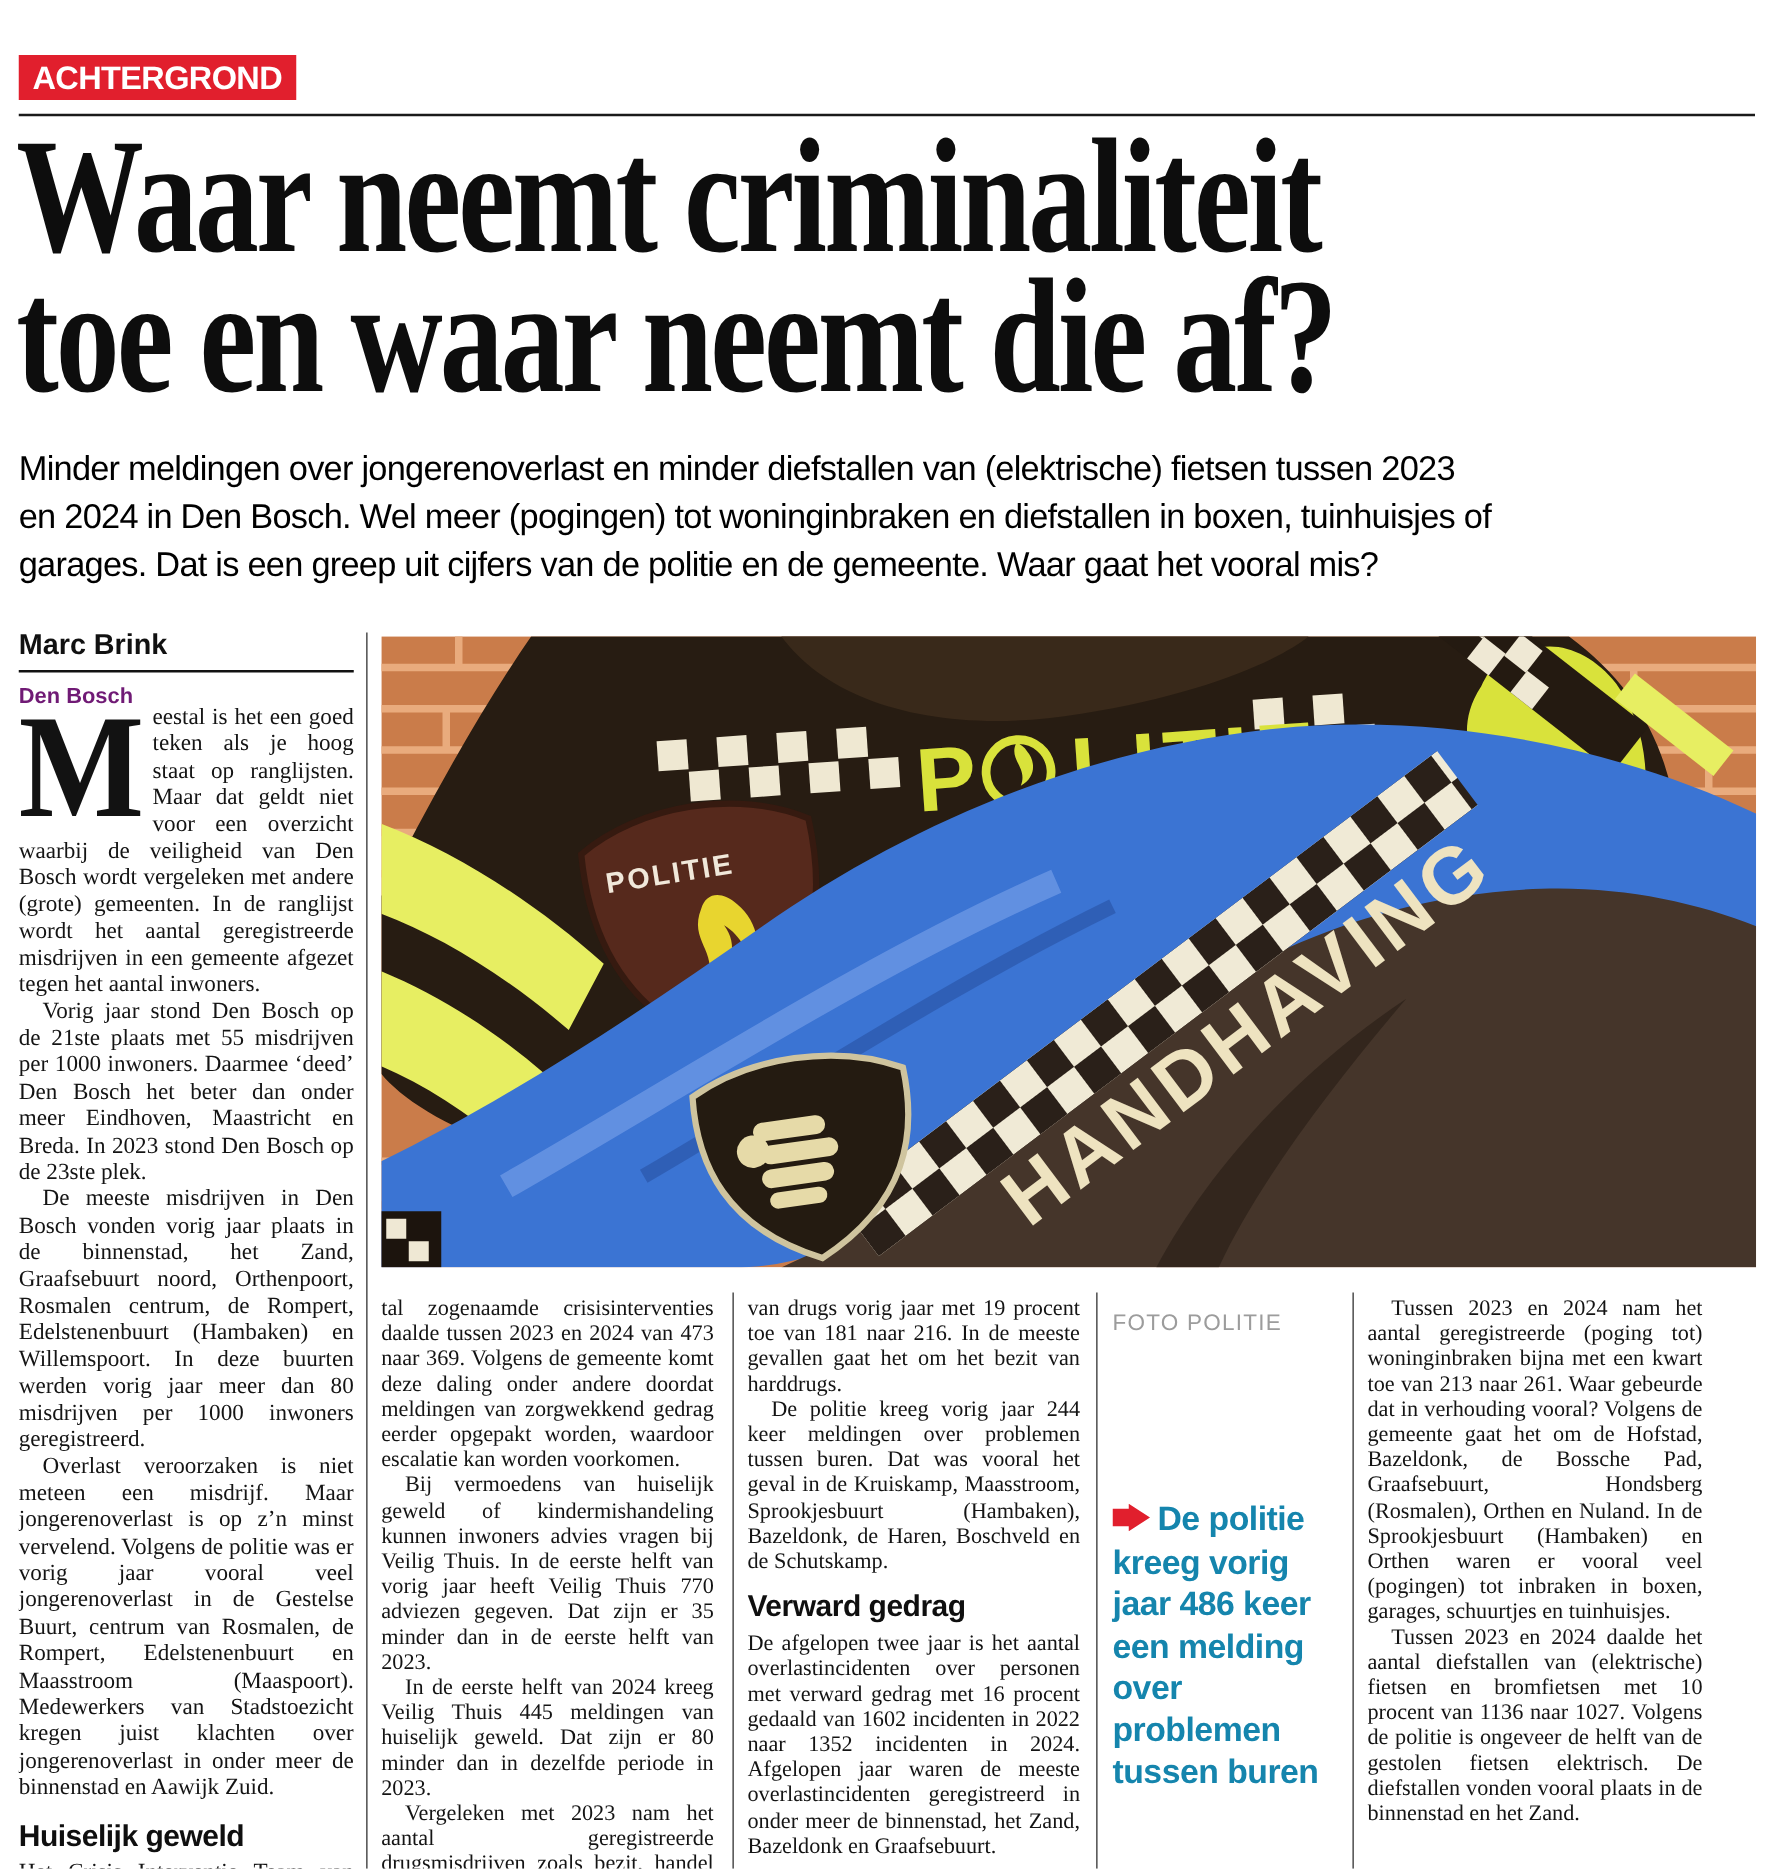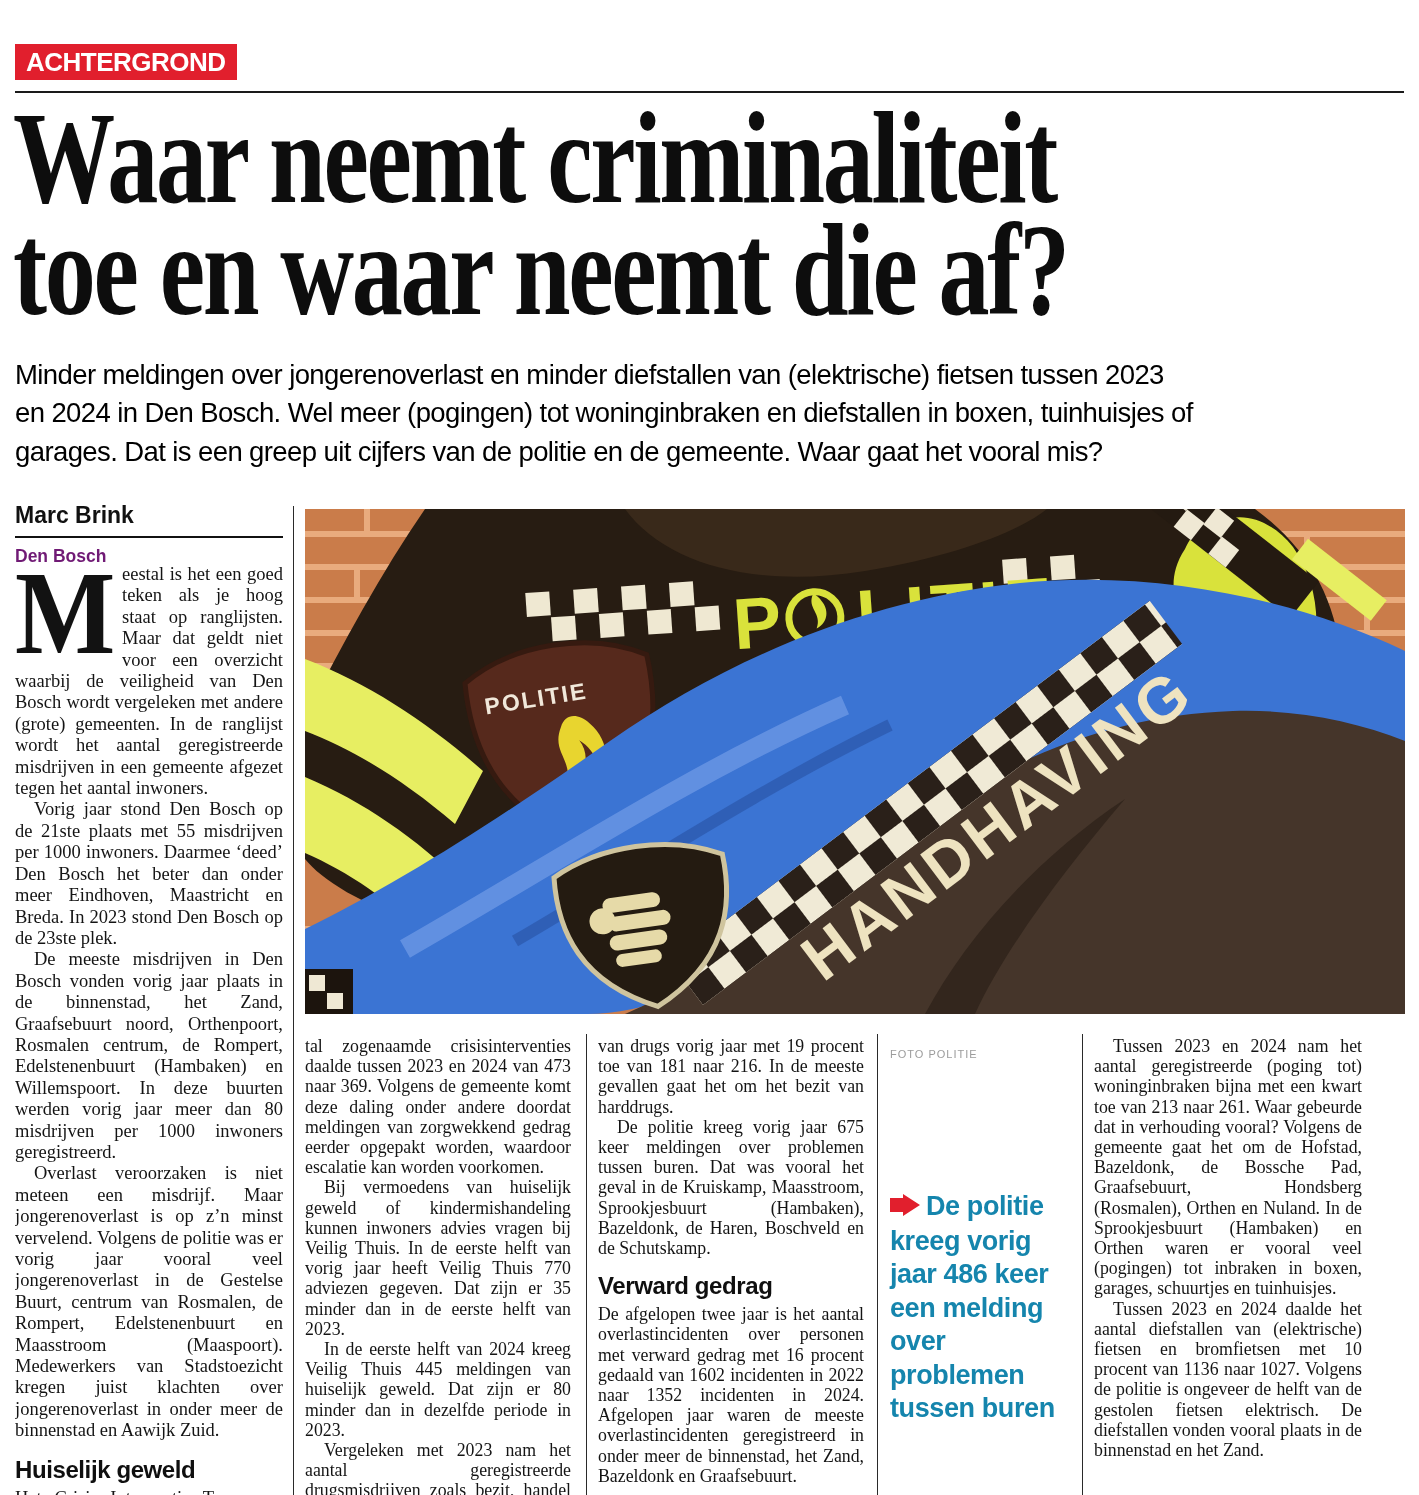--- a/index.html
+++ b/index.html
@@ -58,21 +58,21 @@
     font:bold 118px/90px "Liberation Serif",serif;color:#121212;
     transform:scaleX(0.9);transform-origin:left top;
   }
   
   .photo{position:absolute;left:305px;top:509px;width:1100px;height:505px;overflow:hidden;}
   .photo svg{display:block;width:100%;height:100%;}
   
   .capcol{position:absolute;left:890px;top:1038px;width:192px;font-family:"Liberation Sans",sans-serif;}
   .caption{font-weight:bold;font-size:21px;line-height:26px;color:#111;}
   .cap-tri{color:#d8232e;font-size:16px;margin-right:5px;}
-  .credit{margin-top:10px;font-size:11px;letter-spacing:1px;color:#9c9c9c;font-weight:400;}
+  .credit{margin-top:10px;font-size:18px;letter-spacing:1px;color:#9c9c9c;font-weight:400;}
   .pullquote{
     margin-top:130px;font-weight:bold;font-size:27px;line-height:33.5px;
     letter-spacing:-0.4px;color:var(--quote-blue);text-align:left;
   }
   .pq-arrow{display:inline-block;vertical-align:-1px;margin-right:6px;}
 </style>
 </head>
 <body>
 
 <div class="page">
@@ -210,21 +210,21 @@
 
   <div class="col col-small" style="left:305px;top:1036px;width:266px;height:459px;">
     <p>tal zogenaamde crisisinterventies daalde tussen 2023 en 2024 van 473 naar 369. Volgens de gemeente komt deze daling onder andere doordat meldingen van zorgwekkend gedrag eerder opgepakt worden, waardoor escalatie kan worden voorkomen.</p>
     <p class="ind">Bij vermoedens van huiselijk geweld of kindermishandeling kunnen inwoners advies vragen bij Veilig Thuis. In de eerste helft van vorig jaar heeft Veilig Thuis 770 adviezen gegeven. Dat zijn er 35 minder dan in de eerste helft van 2023.</p>
     <p class="ind">In de eerste helft van 2024 kreeg Veilig Thuis 445 meldingen van huiselijk geweld. Dat zijn er 80 minder dan in dezelfde periode in 2023.</p>
     <p class="ind">Vergeleken met 2023 nam het aantal geregistreerde drugsmisdrijven zoals bezit, handel en vervaardigen</p>
   </div>
 
   <div class="col col-small" style="left:598px;top:1036px;width:266px;height:459px;">
     <p>van drugs vorig jaar met 19 procent toe van 181 naar 216. In de meeste gevallen gaat het om het bezit van harddrugs.</p>
-    <p class="ind">De politie kreeg vorig jaar 675 keer meldingen over problemen tussen buren. Dat was vooral het geval in de Kruiskamp, Maasstroom, Sprookjesbuurt (Hambaken), Bazeldonk, de Haren, Boschveld en de Schutskamp.</p>
+    <p class="ind">De politie kreeg vorig jaar 244 keer meldingen over problemen tussen buren. Dat was vooral het geval in de Kruiskamp, Maasstroom, Sprookjesbuurt (Hambaken), Bazeldonk, de Haren, Boschveld en de Schutskamp.</p>
     <h3 class="subhead">Verward gedrag</h3>
     <p>De afgelopen twee jaar is het aantal overlastincidenten over personen met verward gedrag met 16 procent gedaald van 1602 incidenten in 2022 naar 1352 incidenten in 2024. Afgelopen jaar waren de meeste overlastincidenten geregistreerd in onder meer de binnenstad, het Zand, Bazeldonk en Graafsebuurt.</p>
   </div>
 
   <div class="capcol">
     <div class="credit">FOTO POLITIE</div>
     <div class="pullquote">
       <span class="pq-arrow"><svg width="30" height="22" viewBox="0 0 30 22">
             <path d="M0,4 H13 V0 L30,11 L13,22 V18 H0 Z" fill="#e11f2d"></path>
           </svg></span><span>De politie kreeg vorig jaar 486 keer een melding over problemen tussen buren</span>

